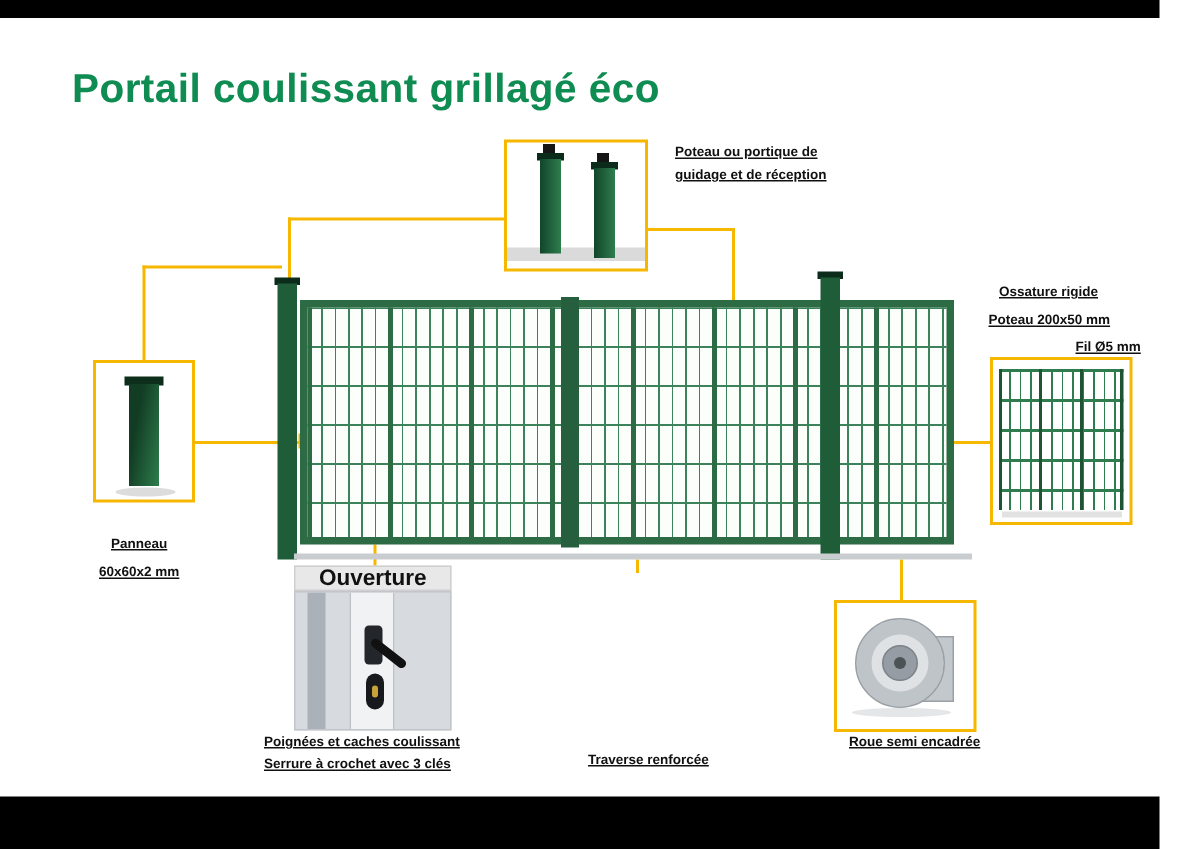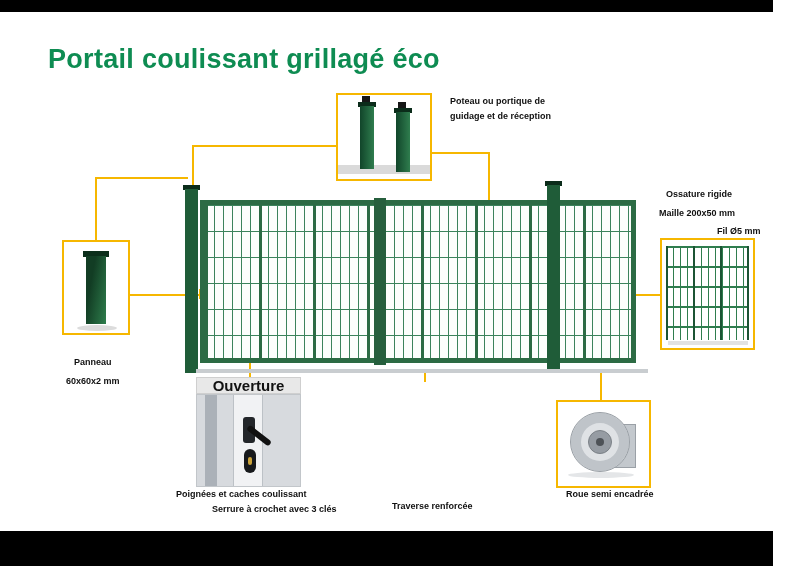--- a/index.html
+++ b/index.html
@@ -93,30 +93,30 @@
   #mn-key     { left:51px; top:62px; width:4px;  height:8px; background:#caa23a; border-radius:2px; }
 
   
   #motor-photo { left:371px; top:382px; width:108px; height:105px; background:#dcdfe3; border:1px solid #c2c6ca; overflow:hidden; }
   #mt-title { left:8px; top:5px; font-size:10px; font-weight:bold; color:#c11111; white-space:nowrap; }
   #mt-vbar  { left:28px; top:24px; width:26px; height:48px; background:linear-gradient(90deg,#8d939b,#c6cbd1); border:1px solid #7d838b; }
   #mt-hbar  { left:16px; top:66px; width:80px; height:22px; background:linear-gradient(#c6cbd1,#8d939b); border:1px solid #7d838b; }
   #mt-blue  { left:58px; top:58px; width:28px; height:26px; background:#2d55c8; border:1px solid #1c3a94; }
 
   
-  .lbl { font-size:9px; font-weight:bold; color:#101010; white-space:nowrap; }
+  .lbl { font-size:9px; font-weight:bold; color:#101010; white-space:nowrap;text-decoration:underline; }
   #lbl-guide1 { left:450px; top:96px; }
   #lbl-guide2 { left:450px; top:111px; }
   #lbl-panel1 { left:666px; top:189px; }
   #lbl-panel2 { left:659px; top:208px; }
   #lbl-panel3 { left:679px; top:226px;padding-left:38px; }
   #lbl-frame1 { left:74px;  top:357px; }
   #lbl-frame2 { left:66px;  top:376px; }
   #cap-manual1 { left:176px; top:489px; }
-  #cap-manual2 { left:176px; top:504px;margin-left:36px; }
+  #cap-manual2 { left:176px; top:504px; }
   #cap-motor   { left:392px; top:501px; }
   #cap-wheel   { left:566px; top:489px; }
 </style>
 </head>
 <body>
 
 <div id="stage">
 
   <div id="bar-top" class="letterbox"></div>
   <div id="bar-bottom" class="letterbox"></div>
@@ -163,21 +163,21 @@
     <div id="os-post"></div>
   </div>
   <div id="lbl-frame1" class="lbl">Panneau</div>
   <div id="lbl-frame2" class="lbl">60x60x2 mm</div>
 
   <div id="photo-panel" class="photo">
     <div id="panel-shadow"></div>
     <div id="panel-mesh"></div>
   </div>
   <div id="lbl-panel1" class="lbl">Ossature rigide</div>
-  <div id="lbl-panel2" class="lbl">Maille 200x50 mm</div>
+  <div id="lbl-panel2" class="lbl">Poteau 200x50 mm</div>
   <div id="lbl-panel3" class="lbl">Fil Ø5 mm</div>
 
   <div id="manual-label">Ouverture manuelle</div>
   <div id="manual-photo" class="photo-plain" style="position:absolute;">
     <div id="mn-rail"></div>
     <div id="mn-profile"></div>
     <div id="mn-plate"></div>
     <div id="mn-lever"></div>
     <div id="mn-lock"></div>
     <div id="mn-key"></div>

